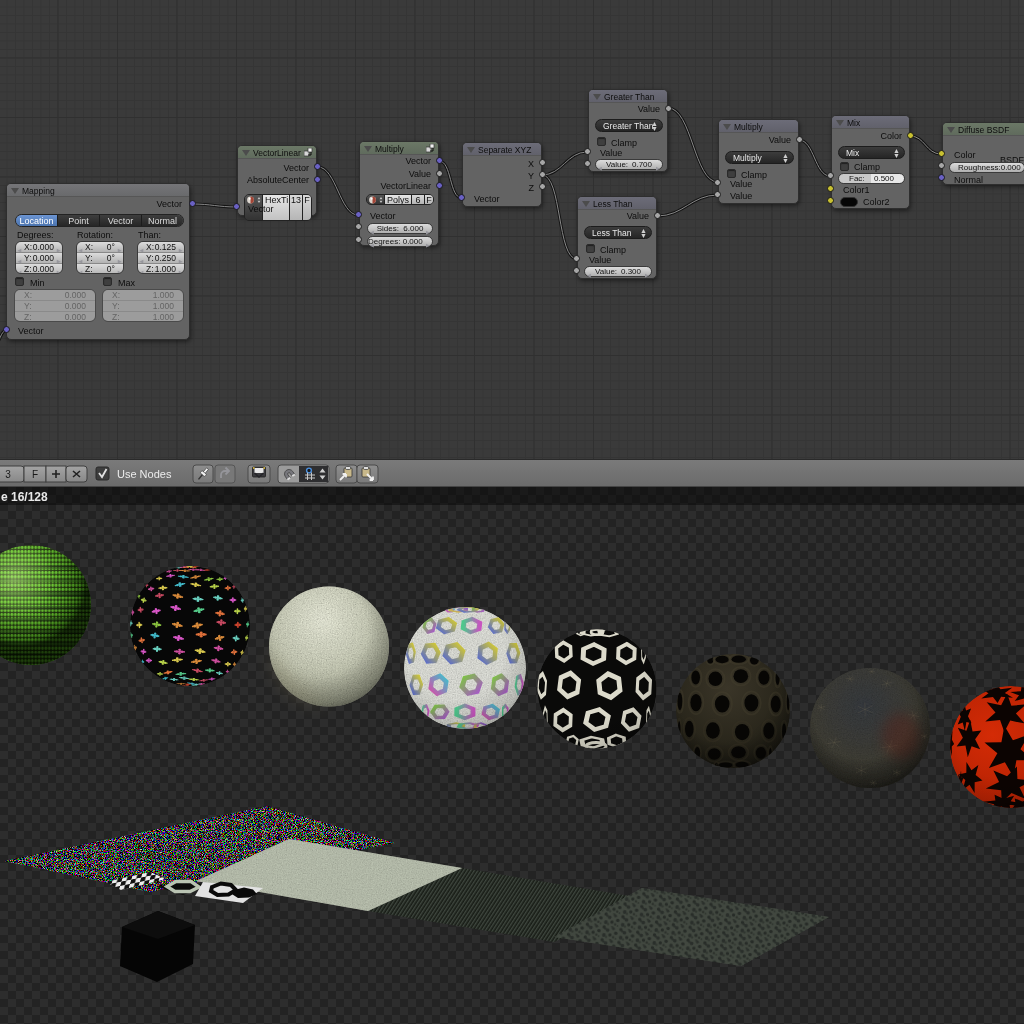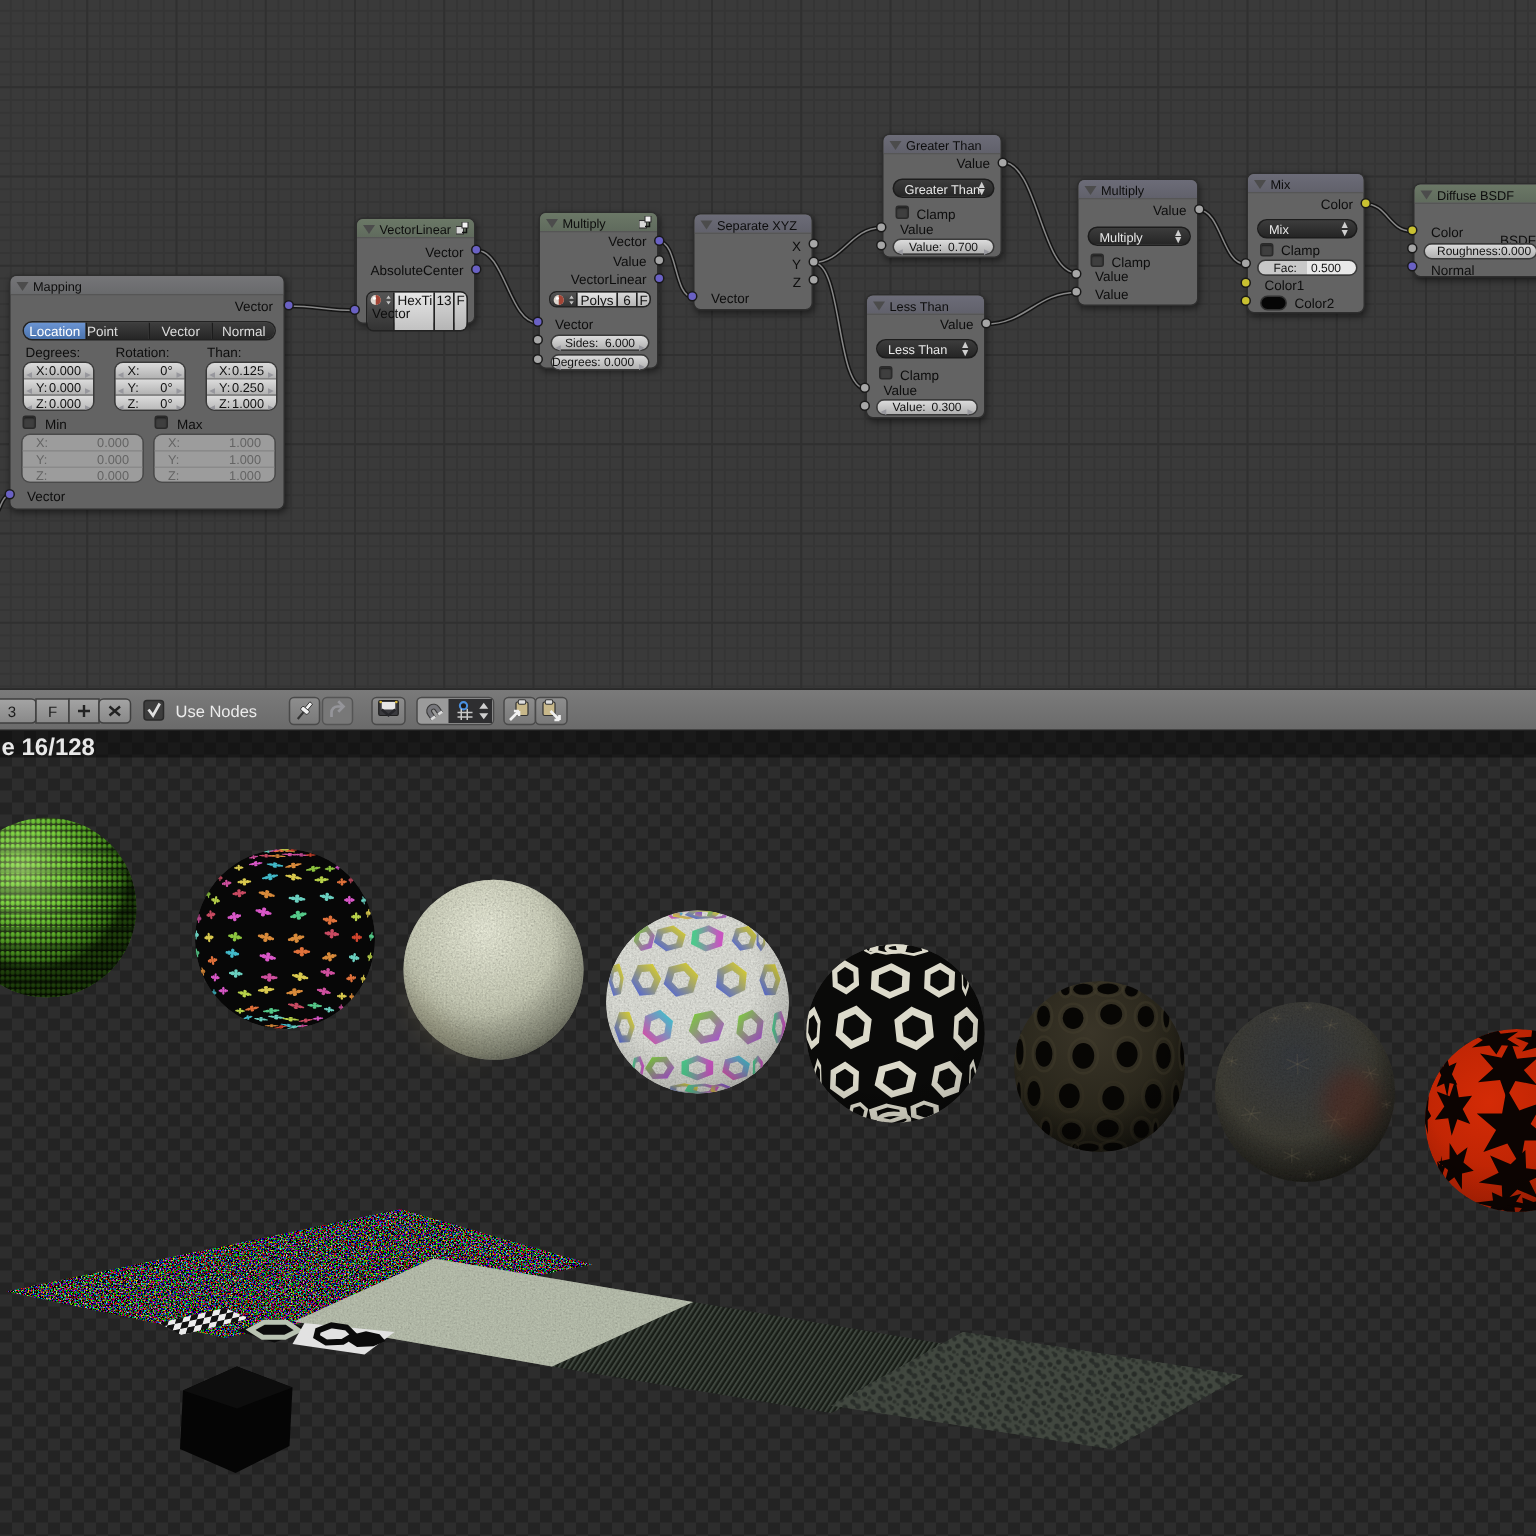--- a/index.html
+++ b/index.html
@@ -33,21 +33,21 @@
 .drow .ml{position:absolute;left:9px}.drow .mv{position:absolute;right:9px}
 .mrow .la,.drow .la{position:absolute;left:1.5px;top:3px;color:#97979d;font-size:5px}
 .mrow .ra,.drow .ra{position:absolute;right:1.5px;top:3px;color:#97979d;font-size:5px}
 .cb{position:absolute;width:9px;height:9px;border-radius:2px;background:#3f3f3f;border:1px solid #2a2a2a;box-shadow:inset 0 1px 1px rgba(0,0,0,.5)}
 .cblbl{position:absolute;font-size:9px;color:#0d0d0d}
 #toolbar{position:absolute;left:0;top:459px;width:1024px;height:28px;background:linear-gradient(#7a7a7a,#6b6b6b);border-top:1px solid #2a2a2a;border-bottom:1px solid #454545}
 #render{position:absolute;left:0;top:487px;width:1024px;height:537px;
  background-color:#232323;
  background-image:repeating-conic-gradient(#2d2d2d 0% 25%, #232323 0% 50%);
  background-size:16px 16px}
-#rtext{position:absolute;left:1px;top:3px;font-size:16px;font-weight:bold;color:#e8e8e8;z-index:5;font-family:"Liberation Sans",sans-serif}
+#rtext{position:absolute;left:1px;top:3px;font-size:12px;font-weight:bold;color:#e8e8e8;z-index:5;font-family:"Liberation Sans",sans-serif}
 #rsvg{position:absolute;left:0;top:0;z-index:2}
 </style></head>
 <body>
 <div id="stage">
 <div id="ned">
 <svg id="wires" width="1024" height="459">
 <g fill="none">
 <g stroke="#141414" stroke-width="3">
 <path d="M-6 345 C0 345 0 330 7 330"></path>
 <path d="M193 204 C210 204 219 207 236 207"></path>
@@ -76,21 +76,21 @@
 </svg>
 
 <div class="node" style="left:6px;top:183px;width:184px;height:157px">
  <div class="nh" style="background:linear-gradient(#757578,#696a6c)">
           <div class="tri"></div>
           <div class="tt">Mapping</div>
         </div>
  <div class="olbl" style="top:15px">Vector</div>
  <div style="position:absolute;left:8px;top:30px;width:169px;height:13px;display:flex;border-radius:7px;overflow:hidden;border:1px solid #222">
   <div style="flex:1;background:linear-gradient(#6c95d3,#4a73ae);color:#fff;text-align:center;line-height:12px">Location</div>
-  <div style="flex:1;background:linear-gradient(#3e3e3e,#262626);color:#ddd;line-height:12px;border-left:1px solid #1c1c1c">Point</div>
+  <div style="flex:1;background:linear-gradient(#3e3e3e,#262626);color:#ddd;text-align:center;line-height:12px;border-left:1px solid #1c1c1c">Point</div>
   <div style="flex:1;background:linear-gradient(#3e3e3e,#262626);color:#ddd;text-align:center;line-height:12px;border-left:1px solid #1c1c1c">Vector</div>
   <div style="flex:1;background:linear-gradient(#3e3e3e,#262626);color:#ddd;text-align:center;line-height:12px;border-left:1px solid #1c1c1c">Normal</div>
  </div>
  <div class="ilbl" style="left:10px;top:46px">Degrees:</div>
  <div class="ilbl" style="left:70px;top:46px">Rotation:</div>
  <div class="ilbl" style="left:131px;top:46px">Than:</div>
  <div style="position:absolute;left:8px;top:57px;width:48px;height:33px;border-radius:6px;overflow:hidden;border:1px solid #3a3a3a">
   <div class="mrow">
             <span class="la">◀</span>
             <span class="ml">X:</span>

